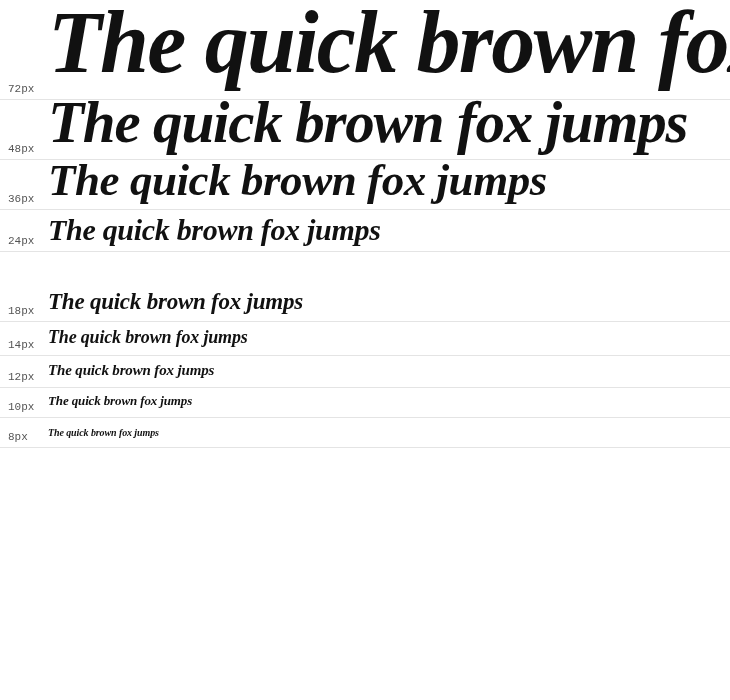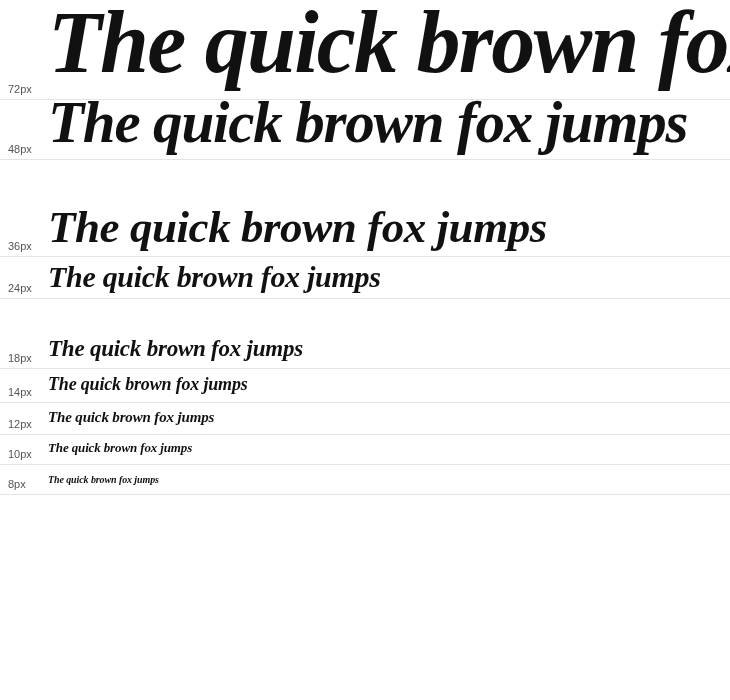--- a/index.html
+++ b/index.html
@@ -21,21 +21,21 @@
     position: relative;
     border-bottom: 1px solid #e4e4e4;
     box-sizing: border-box;
     overflow: hidden;
     white-space: nowrap;
   }
   .size-label {
     position: absolute;
     left: 8px;
     bottom: 4px;
-    font-family: Liberation Sans, sans-serif;
+    font-family: Liberation Mono, monospace;
     font-size: 11px;
     color: #555555;
     line-height: 12px;
     z-index: 2;
   }
   .sample {
     position: absolute;
     left: 48px;
     bottom: -2px;
     font-family: "Liberation Serif", serif;
@@ -43,21 +43,21 @@
     font-weight: 700;
     color: #111111;
     white-space: nowrap;
     letter-spacing: -0.01em;
   }
   
   .r0 { height: 100px; }
   .r0 .sample { font-size: 88px; bottom: 6px; letter-spacing: -0.02em; }
   .r1 { height: 60px; text-align: right; }
   .r1 .sample { font-size: 59px; bottom: 2px; letter-spacing: -0.02em; }
-  .r2 { height: 50px; margin-top: 47px; }
+  .r2 { height: 50px; }
   .r2 .sample { font-size: 45px; bottom: 3px; }
   .r3 { height: 42px; }
   .r3 .sample { font-size: 30px; bottom: 4px; }
   .r4 { height: 38px; margin-top: 32px; }
   .r4 .sample { font-size: 23px; bottom: 6px; }
   .r5 { height: 34px; }
   .r5 .sample { font-size: 18px; bottom: 7px; }
   .r6 { height: 32px; }
   .r6 .sample { font-size: 15px; bottom: 8px; }
   .r7 { height: 30px; }

